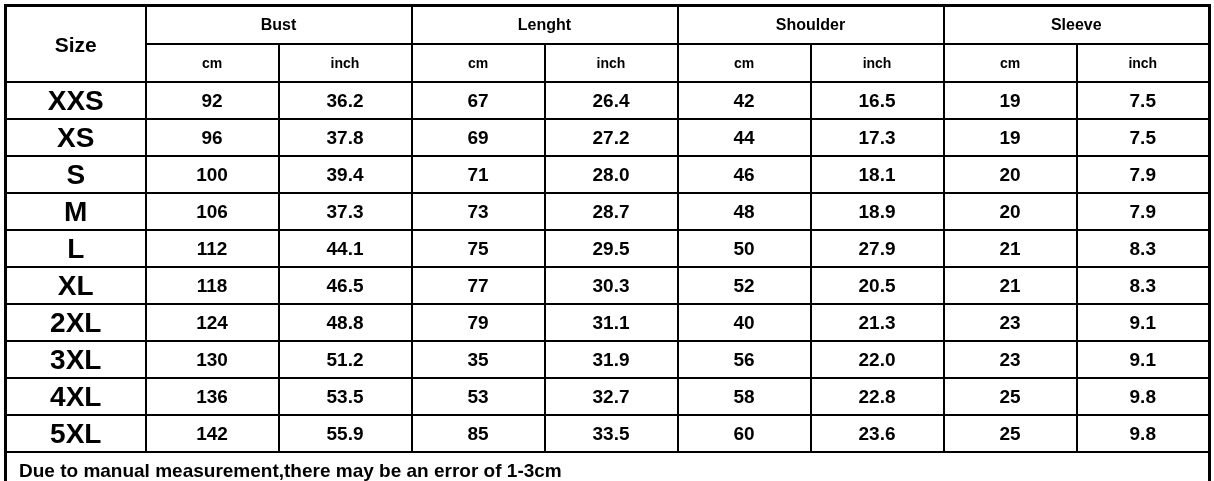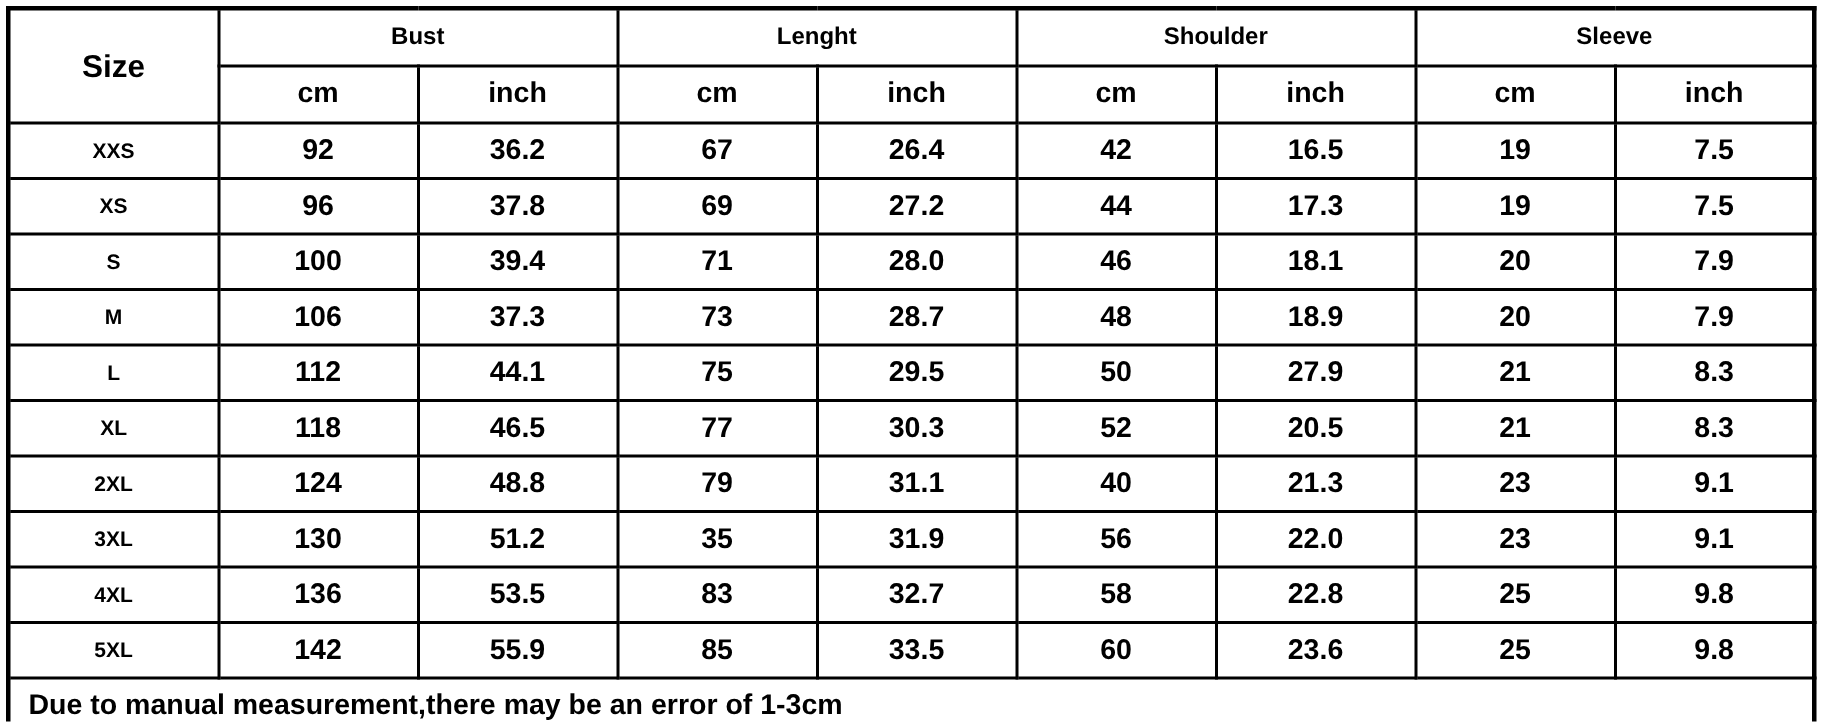--- a/index.html
+++ b/index.html
@@ -39,26 +39,26 @@
   }
   table.size-chart th.group-head {
     font-size: 16px;
     height: 36px;
     line-height: 36px;
   }
   table.size-chart th.size-head {
     font-size: 21px;
   }
   table.size-chart th.unit-head {
-    font-size: 19px;
+    font-size: 14px;
     height: 36px;
     line-height: 36px;
   }
   table.size-chart td.size-cell {
-    font-size: 14px;
+    font-size: 28px;
   }
   td.note-cell {
     text-align: left !important;
     font-size: 20px;
     padding-left: 12px !important;
     height: 42px;
     line-height: 42px;
   }
   col.c-size { width: 140px; }
   col.c-val { width: 133px; }
@@ -184,21 +184,21 @@
         <td>31.9</td>
         <td>56</td>
         <td>22.0</td>
         <td>23</td>
         <td>9.1</td>
       </tr>
       <tr>
         <td class="size-cell">4XL</td>
         <td>136</td>
         <td>53.5</td>
-        <td>83</td>
+        <td>53</td>
         <td>32.7</td>
         <td>58</td>
         <td>22.8</td>
         <td>25</td>
         <td>9.8</td>
       </tr>
       <tr>
         <td class="size-cell">5XL</td>
         <td>142</td>
         <td>55.9</td>

